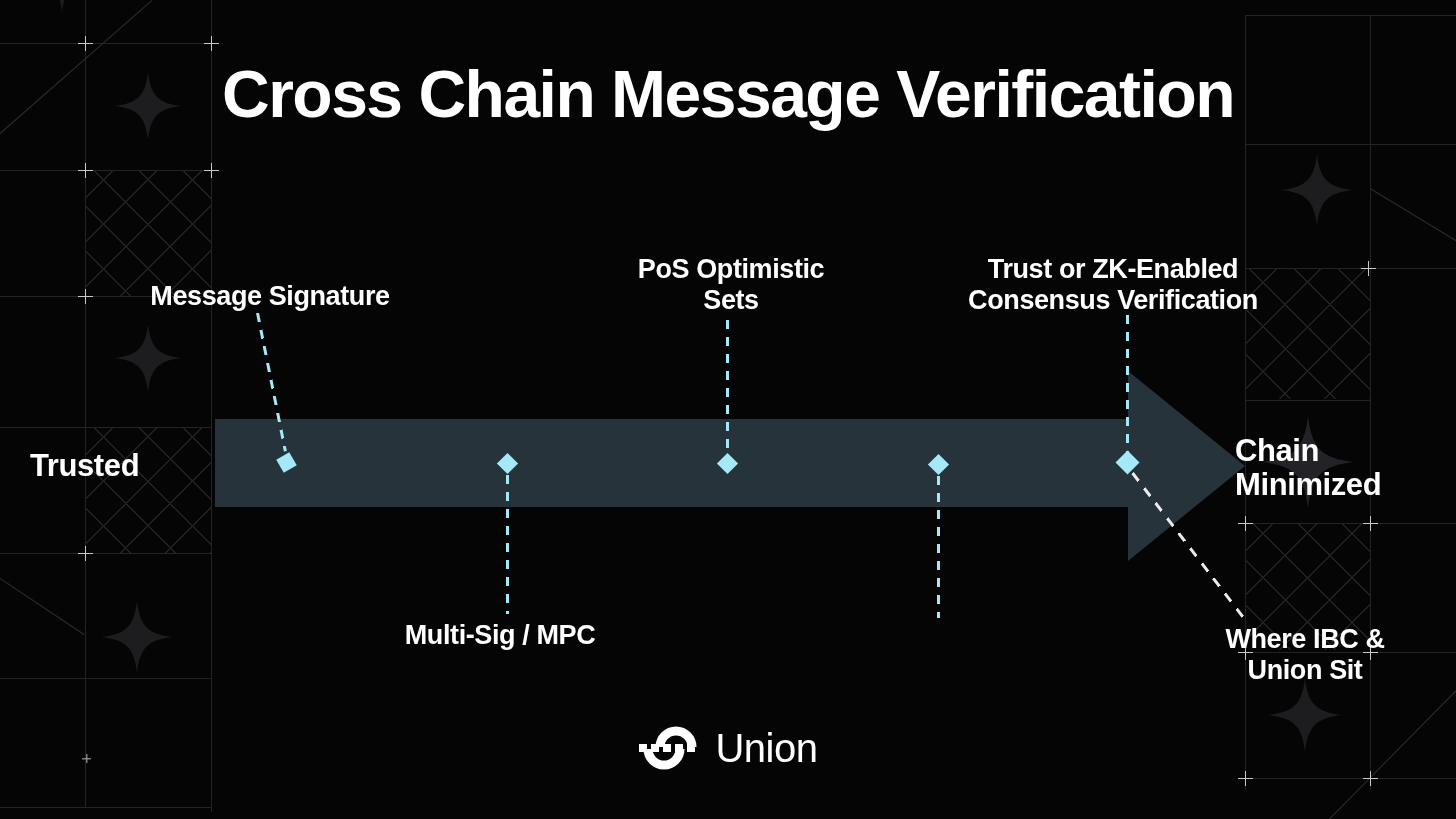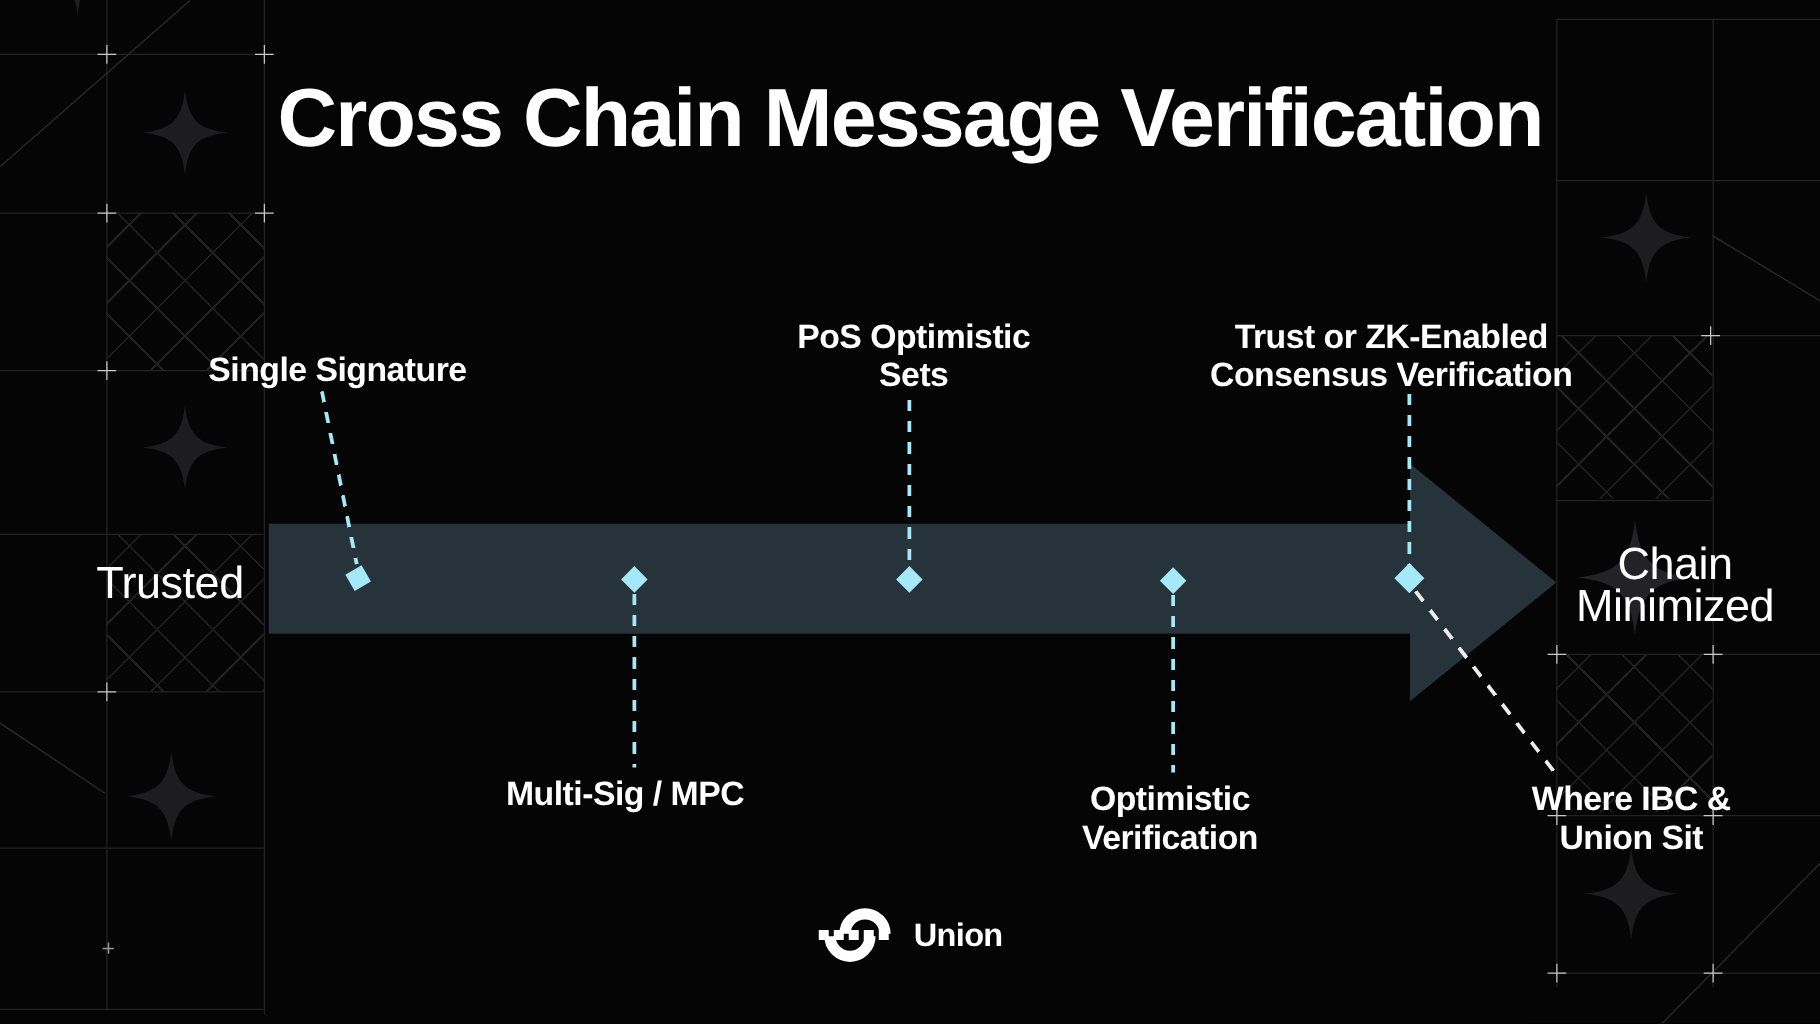--- a/index.html
+++ b/index.html
@@ -34,29 +34,29 @@
         clip-path:polygon(0 0, 100% 50%, 0 100%);}
   .diamond{position:absolute; width:15px; height:15px; background:var(--accent); transform:rotate(45deg); z-index:6;}
   .dash-v{position:absolute; width:3px; z-index:5;
     background-image:repeating-linear-gradient(to bottom, var(--accent) 0 9px, transparent 9px 17px);}
   .dash-slant{transform-origin:top center;}
   .dash-white{position:absolute; width:3px; z-index:5; transform-origin:top center;
     background-image:repeating-linear-gradient(to bottom, #ececec 0 10px, transparent 10px 19px);}
   
   .label{position:absolute; color:var(--text); font-weight:bold; font-size:27px; line-height:31px;
          text-align:center; white-space:pre-line; letter-spacing:-0.4px; z-index:7;}
-  .endlabel{position:absolute; color:var(--text); font-weight:normal; font-size:36px; line-height:34px;
-            text-align:center; white-space:pre-line; letter-spacing:-0.4px; z-index:7;}
+  .endlabel{position:absolute; color:var(--text); font-weight:bold; font-size:31px; line-height:34px;
+            white-space:pre-line; letter-spacing:-0.4px; z-index:7;}
   .title{position:absolute; left:0; top:56px; width:1456px; text-align:center; color:var(--text);
          font-weight:bold; font-size:66px; letter-spacing:-1.5px; z-index:8;}
   
   .logo-wrap{position:absolute; left:0; top:716px; width:1456px; display:flex; justify-content:center;
              align-items:center; gap:13px; z-index:8;}
   .logo-glyph{width:64px; height:64px;}
-  .logo-text{color:var(--text); font-weight:bold; font-size:26px; letter-spacing:-0.5px;}
+  .logo-text{color:var(--text); font-weight:normal; font-size:40px; letter-spacing:-0.5px;}
 </style>
 </head>
 <body>
 
 <div id="stage">
 
   <div class="vline" style="left:85px;  top:0;    height:807px;"></div>
   <div class="vline" style="left:211px; top:0;    height:812px;"></div>
   <div class="vline" style="left:1245px;top:15px; height:775px;"></div>
   <div class="vline" style="left:1370px;top:15px; height:775px;"></div>
@@ -139,35 +139,33 @@
 
   <div class="title">Cross Chain Message Verification</div>
 
   <div class="bar"></div>
   <div class="head"></div>
 
   <div class="endlabel" style="left:30px;   top:449px; width:212px;">Trusted</div>
   <div class="endlabel" style="left:1235px; top:434px; width:210px;">Chain
 Minimized</div>
 
-  <div class="label" style="left:120px; top:281px; width:300px;">Single Signature</div>
+  <div class="label" style="left:120px; top:281px; width:300px;">Message Signature</div>
   <div class="dash-v dash-slant" style="left:255.5px; top:313px; height:141px; transform:rotate(-11.4deg);"></div>
   <div class="diamond" style="left:278.5px; top:454.5px; transform:rotate(60deg);"></div>
 
   <div class="label" style="left:350px; top:620px; width:300px;">Multi-Sig / MPC</div>
   <div class="dash-v" style="left:505.5px; top:475px; height:139px;"></div>
   <div class="diamond" style="left:499.5px; top:455.5px;"></div>
 
   <div class="label" style="left:581px; top:254px; width:300px;">PoS Optimistic
 Sets</div>
   <div class="dash-v" style="left:725.5px; top:320px; height:133px;"></div>
   <div class="diamond" style="left:719.5px; top:455.5px;"></div>
 
-  <div class="label" style="left:786px; top:624px; width:300px;">Optimistic
-Verification</div>
   <div class="dash-v" style="left:936.5px; top:476px; height:142px;"></div>
   <div class="diamond" style="left:930.5px; top:456.5px;"></div>
 
   <div class="label" style="left:933px; top:254px; width:360px;">Trust or ZK-Enabled
 Consensus Verification</div>
   <div class="dash-v" style="left:1125.5px; top:315px; height:137px;"></div>
   <div class="diamond" style="left:1118.5px; top:453.5px; width:17px; height:17px;"></div>
 
   <div class="dash-white" style="left:1130.5px; top:473px; height:187px; transform:rotate(-37.5deg);"></div>
   <div class="label" style="left:1155px; top:624px; width:300px;">Where IBC &amp;

